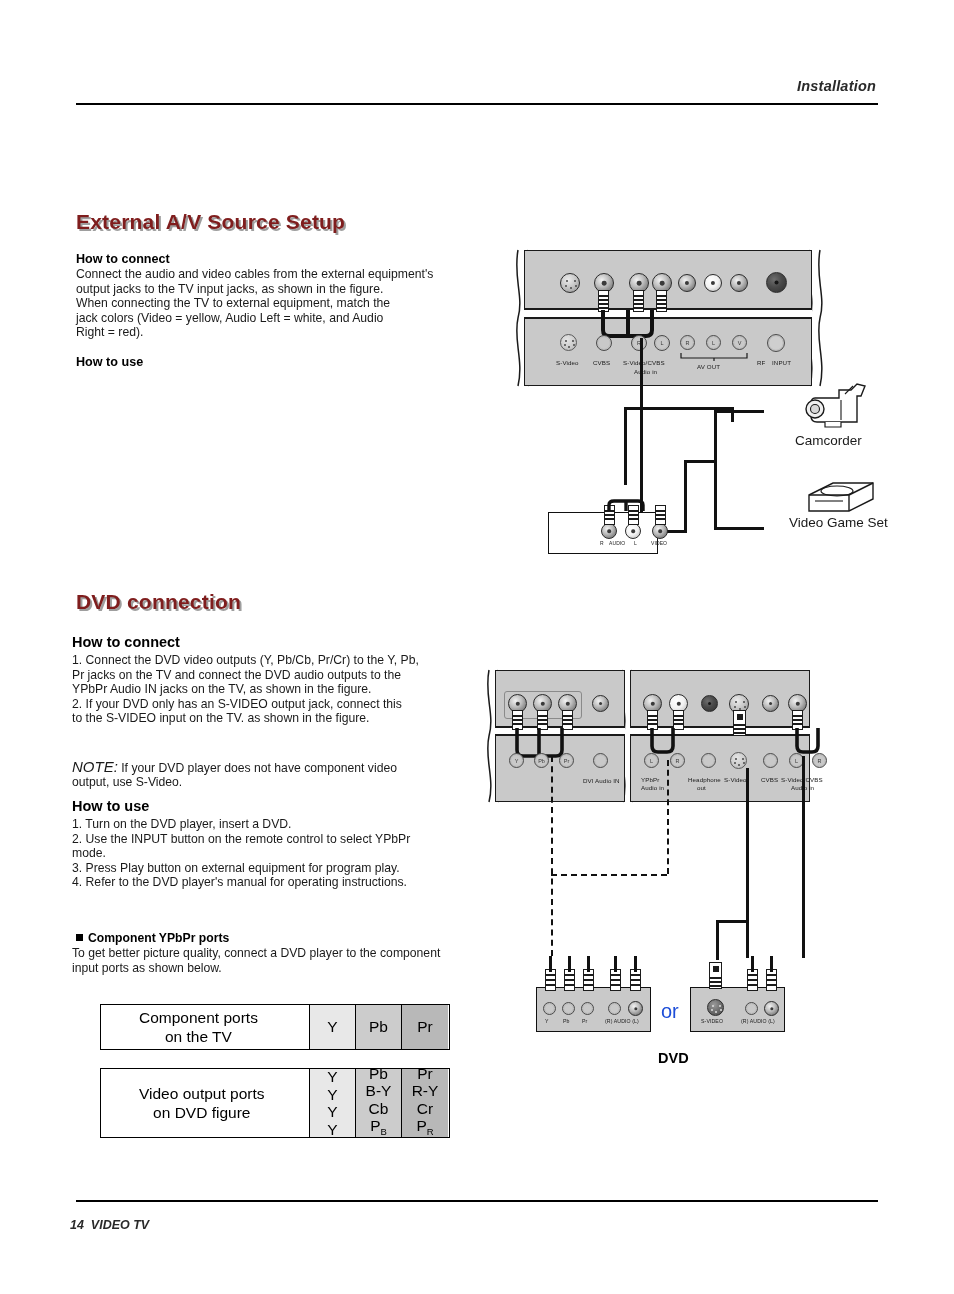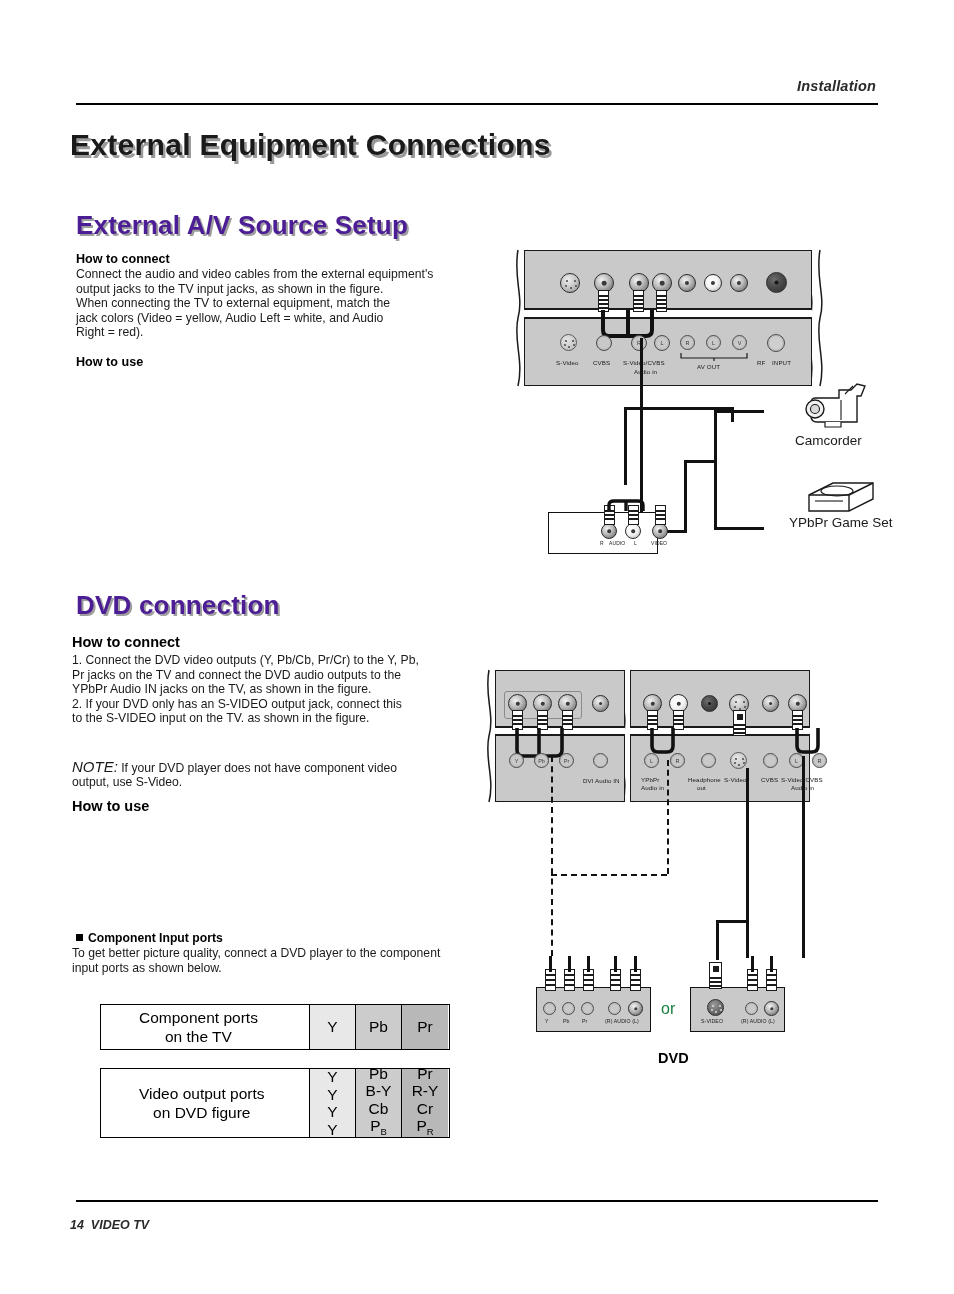--- a/index.html
+++ b/index.html
@@ -11,22 +11,22 @@
 
   
   .hdr-text{position:absolute;right:78px;top:66px;font-style:italic;font-size:14.5px;
             font-weight:600;letter-spacing:.2px;color:#2a2a2a;}
   .hdr-rule{position:absolute;left:76px;top:91px;width:802px;height:2px;background:#000;}
 
   
   .title-h1{position:absolute;left:70px;top:116px;font-size:30px;font-weight:bold;
             letter-spacing:.3px;color:#1a1a1a;
             text-shadow:2.5px 2.5px 0.5px rgba(120,120,120,.75);}
-  .title-h2{position:absolute;font-size:26px;font-weight:bold;letter-spacing:.2px;
-            color:#4c1d95;text-shadow:2px 2px 0.5px rgba(125,125,125,.75);}
+  .title-h2{position:absolute;font-size:21px;font-weight:bold;letter-spacing:.2px;
+            color:#7f1d1d;text-shadow:2px 2px 0.5px rgba(125,125,125,.75);}
   #t-av{left:76px;top:198px;}
   #t-dvd{left:76px;top:578px;}
 
   
   .h3{position:absolute;font-weight:bold;font-size:12.6px;color:#000;}
   .para{position:absolute;font-size:12.2px;line-height:14.6px;color:#1a1a1a;
         white-space:pre-line;}
   .h3b{position:absolute;font-weight:bold;font-size:14.5px;color:#000;}
   .note{position:absolute;font-size:12.2px;line-height:14.6px;color:#1a1a1a;
         white-space:pre-line;}
@@ -99,35 +99,34 @@
   .cable{position:absolute;background:#111;}
   .cable-h{height:3.2px;}
   .cable-v{width:3.2px;}
   .dash-v{position:absolute;width:0;border-left:2.6px dashed #111;}
   .dash-h{position:absolute;height:0;border-top:2.6px dashed #111;}
 
   .lbl-tiny{position:absolute;font-size:6.2px;color:#1a1a1a;white-space:nowrap;
             letter-spacing:.1px;}
   .lbl-small{position:absolute;font-size:13.5px;color:#1a1a1a;white-space:nowrap;}
   .lbl-dvd{position:absolute;font-size:14.5px;font-weight:bold;color:#000;}
-  .lbl-or{position:absolute;font-size:16px;color:#15803d;}
+  .lbl-or{position:absolute;font-size:20px;color:#1d4ed8;}
 
   
   .devbox{position:absolute;background:#fff;border:1.6px solid #111;box-sizing:border-box;}
   .devbox-g{position:absolute;background:#c9c9c9;border:1.4px solid #111;box-sizing:border-box;}
 </style>
 </head>
 <body>
 
 <div class="page">
 
   <div class="hdr-text">Installation</div>
   <div class="hdr-rule"></div>
 
-  <div class="title-h1">External Equipment Connections</div>
   <div class="title-h2" id="t-av">External A/V Source Setup</div>
   <div class="title-h2" id="t-dvd">DVD connection</div>
 
   <div class="h3" style="left:76px;top:240px;">How to connect</div>
   <div class="para" style="left:76px;top:255px;width:425px;">Connect the audio and video cables from the external equipment's
 output jacks to the TV input jacks, as shown in the figure.
 When connecting the TV to external equipment, match the
 jack colors (Video = yellow, Audio Left = white, and Audio
 Right = red).</div>
 
@@ -139,23 +138,28 @@
 YPbPr Audio IN  jacks on the TV, as shown in the figure.
 2. If your DVD only has an S-VIDEO output jack, connect  this
 to  the S-VIDEO input on the TV. as shown in the figure.</div>
 
   <div class="note" style="left:72px;top:733px;width:430px;">
     <span class="nlab">NOTE:</span><span> If your DVD player does not have component video
 output, use S-Video.</span>
   </div>
 
   <div class="h3b" style="left:72px;top:786px;">How to use</div>
+  <div class="para" style="left:72px;top:805px;width:430px;">1. Turn on the DVD player, insert a DVD.
+2. Use the INPUT button on the remote control to select YPbPr
+mode.
+3. Press Play button on external equipment for program play.
+4. Refer to the DVD player's manual for operating instructions.</div>
 
   <div class="bullet-head" style="left:76px;top:919px;">
-    <span class="sq"></span><span>Component Input ports</span>
+    <span class="sq"></span><span>Component YPbPr ports</span>
   </div>
   <div class="para" style="left:72px;top:934px;width:440px;">To get better picture quality, connect a DVD player to the component
 input ports as shown below.</div>
 
   <div class="tbl" id="tbl1">
     <div class="lbl">Component ports
 on the TV</div>
     <div class="col" id="t1y" style="background: rgb(232, 232, 232);">
         <span>Y</span>
       </div>
@@ -323,21 +327,21 @@
     </svg>
     <div class="lbl-small" style="left:795px;top:421px;">Camcorder</div>
 
     <svg class="edge" style="left:795px;top:465px;" width="88" height="46">
       <path d="M14,18 L38,6 L78,6 L78,22 L54,34 L14,34 Z" stroke="#1a1a1a" stroke-width="1.4" fill="#fff"></path>
       <path d="M14,18 L54,18 L54,34" stroke="#1a1a1a" stroke-width="1.4" fill="none"></path>
       <path d="M54,18 L78,6" stroke="#1a1a1a" stroke-width="1.4" fill="none"></path>
       <ellipse cx="42" cy="14" rx="16" ry="5" stroke="#1a1a1a" stroke-width="1.2" fill="none"></ellipse>
       <path d="M20,24 L48,24" stroke="#1a1a1a" stroke-width="1.1" fill="none"></path>
     </svg>
-    <div class="lbl-small" style="left:789px;top:503px;">YPbPr Game Set</div>
+    <div class="lbl-small" style="left:789px;top:503px;">Video Game Set</div>
   </div>
 
   <div class="dg" style="left:0;top:0;">
 
     <svg class="edge" style="left:483px;top:656px;" width="20" height="136">
       <path d="M6,2 C1,28 12,46 6,68 C1,90 12,110 6,134" stroke="#1a1a1a" stroke-width="1.5" fill="none"></path>
       <path d="M15,2 C10,28 21,46 15,68 C10,90 21,110 15,134" stroke="#1a1a1a" stroke-width="1.5" fill="none"></path>
     </svg>
 
     <svg class="edge" style="left:618px;top:656px;" width="20" height="136">

